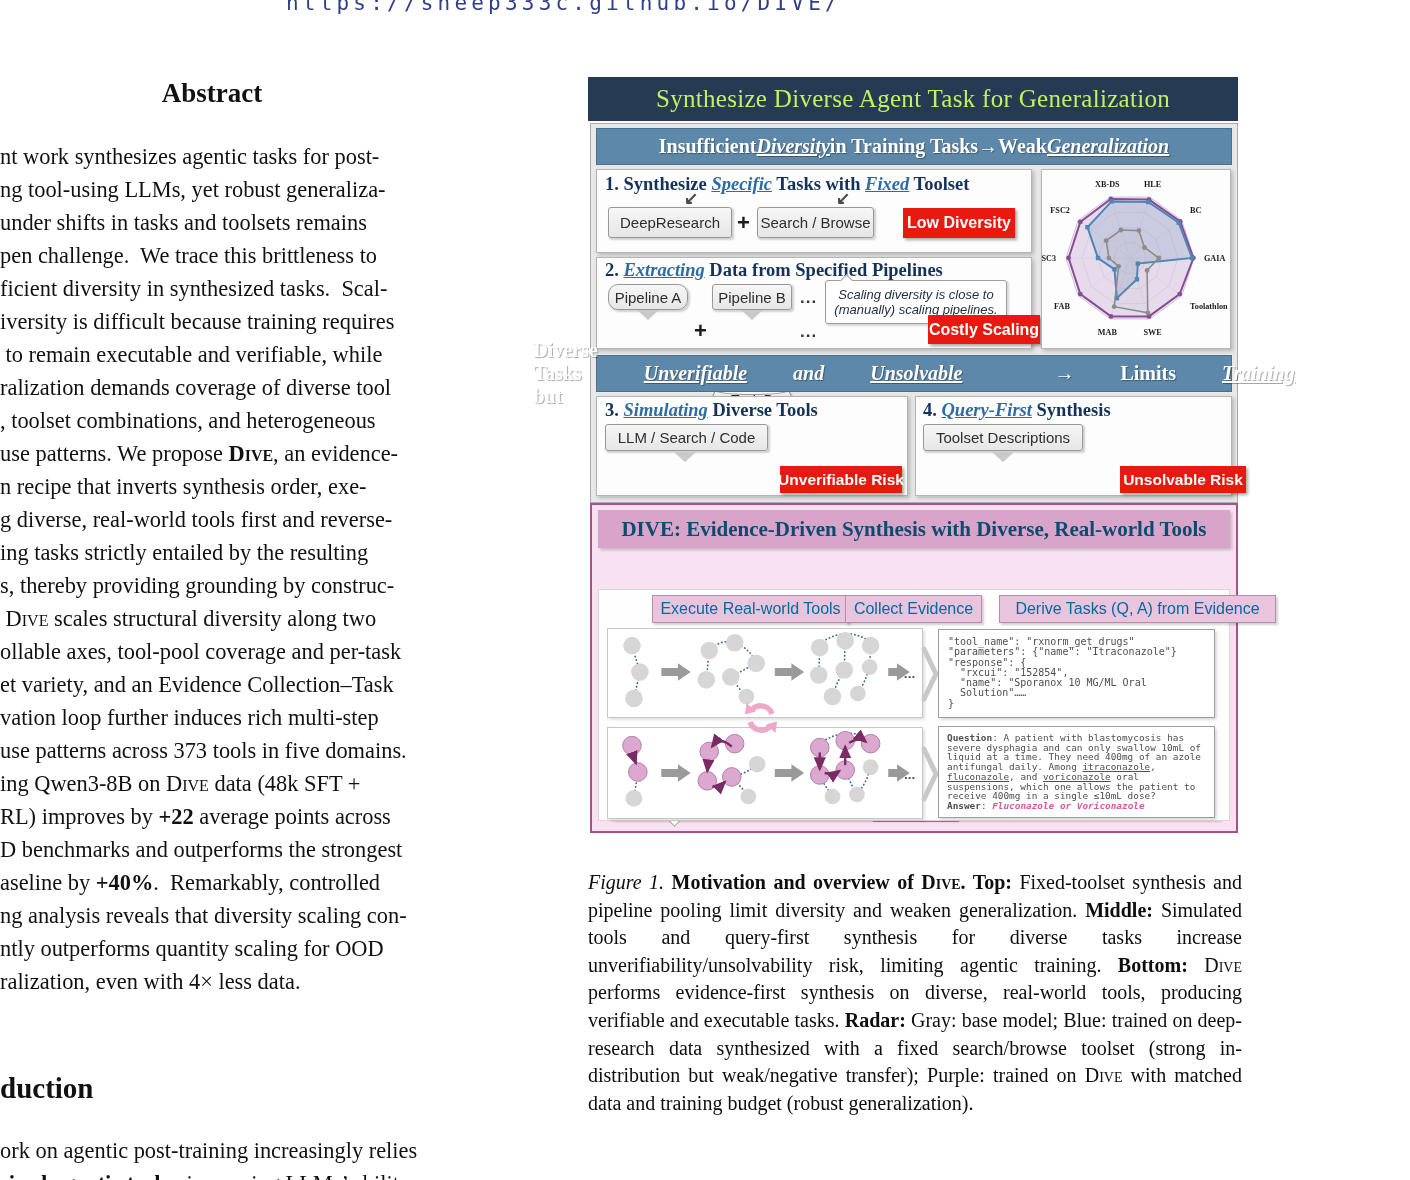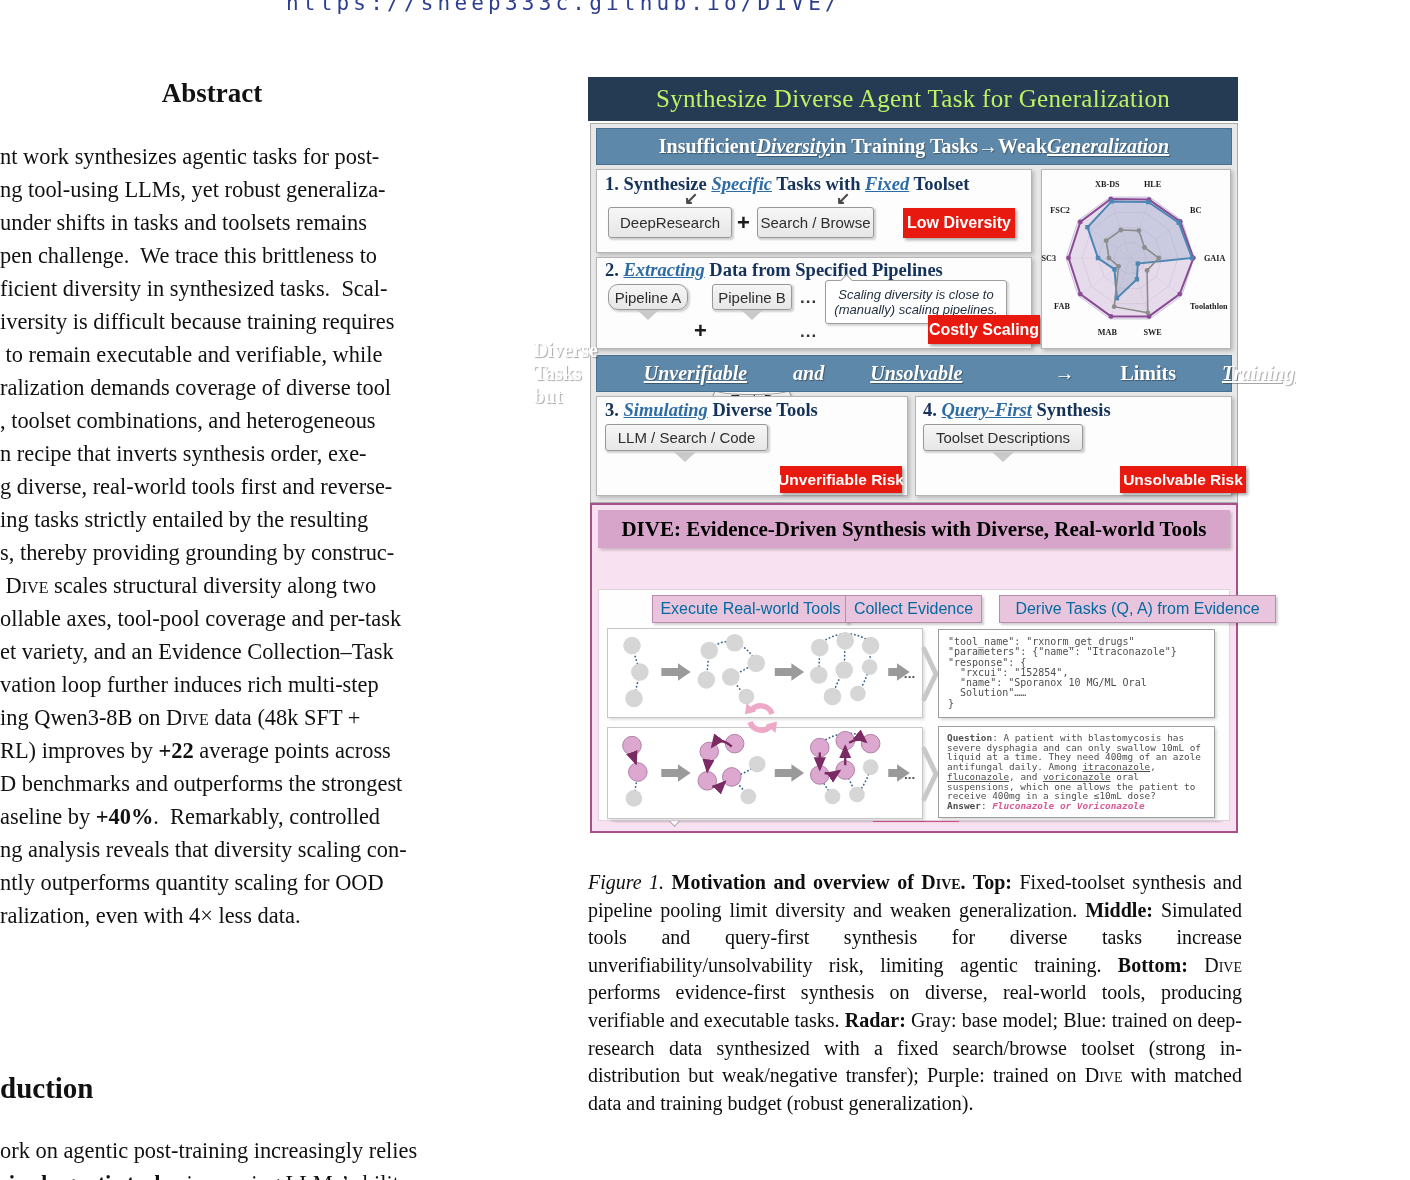--- a/index.html
+++ b/index.html
@@ -66,21 +66,21 @@
           box-shadow:1.5px 1.5px 2px rgba(0,0,0,.15);}
   .tail-up{position:absolute;top:-5.5px;width:9px;height:9px;background:#fff;
            border-left:1.3px solid #9E9E9E;border-top:1.3px solid #9E9E9E;transform:rotate(45deg);}
   .tail-down{position:absolute;bottom:-5.5px;width:9px;height:9px;background:#fff;
            border-right:1.3px solid #9E9E9E;border-bottom:1.3px solid #9E9E9E;transform:rotate(45deg);}
   .tri-down{width:0;height:0;border-left:11px solid transparent;border-right:11px solid transparent;
             border-top:10px solid #c9c9c9;}
 
   
   #pink-panel{left:590px;top:503px;width:648px;height:330px;background:#F8E1F0;border:2px solid #A5518D;}
-  #pink-header{left:598px;top:510px;width:632px;height:38px;background:#D6A5C9;color:#000000;
+  #pink-header{left:598px;top:510px;width:632px;height:38px;background:#D6A5C9;color:#0c4a6e;
                display:flex;align-items:center;justify-content:center;font-size:21px;font-weight:bold;
                box-shadow:2px 2px 3px rgba(0,0,0,.2);}
   #dive-bubble{left:611px;top:554px;width:610px;height:30px;font-size:16.5px;}
   #white-subpanel{left:598px;top:589px;width:632px;height:232px;background:#FEFEFE;border:1px solid #e0d3dc;}
   .pinkbtn{background:#E8C5DC;border:1.5px solid #B98CAE;color:#0369a1;
            font-family:"Liberation Sans",sans-serif;font-size:16px;
            display:flex;align-items:center;justify-content:center;
            box-shadow:1.5px 1.5px 2px rgba(0,0,0,.18);white-space:nowrap;margin-left:45px;}
   #btn-execute{left:607px;top:595px;width:197px;height:28px;}
   #btn-collect{left:800px;top:595px;width:137px;height:28px;}
@@ -120,28 +120,30 @@
   <div class="abs" id="abstract-lines">
       <div class="tline"><span>nt work synthesizes agentic tasks for post-</span></div>
       <div class="tline"><span>ng tool-using LLMs, yet robust generaliza-</span></div>
       <div class="tline"><span>under shifts in tasks and toolsets remains</span></div>
       <div class="tline"><span>pen challenge.  We trace this brittleness to</span></div>
       <div class="tline"><span>ficient diversity in synthesized tasks.  Scal-</span></div>
       <div class="tline"><span>iversity is difficult because training requires</span></div>
       <div class="tline"><span> to remain executable and verifiable, while</span></div>
       <div class="tline"><span>ralization demands coverage of diverse tool</span></div>
       <div class="tline"><span>, toolset combinations, and heterogeneous</span></div>
+      <div class="tline"><span>use patterns. We propose </span><span class="sg-b sg-sc">Dive</span><span>, an evidence-</span></div>
       <div class="tline"><span>n recipe that inverts synthesis order, exe-</span></div>
       <div class="tline"><span>g diverse, real-world tools first and reverse-</span></div>
       <div class="tline"><span>ing tasks strictly entailed by the resulting</span></div>
       <div class="tline"><span>s, thereby providing grounding by construc-</span></div>
       <div class="tline"><span> </span><span class="sg-sc">Dive</span><span> scales structural diversity along two</span></div>
       <div class="tline"><span>ollable axes, tool-pool coverage and per-task</span></div>
       <div class="tline"><span>et variety, and an Evidence Collection–Task</span></div>
       <div class="tline"><span>vation loop further induces rich multi-step</span></div>
+      <div class="tline"><span>use patterns across 373 tools in five domains.</span></div>
       <div class="tline"><span>ing Qwen3-8B on </span><span class="sg-sc">Dive</span><span> data (48k SFT +</span></div>
       <div class="tline"><span>RL) improves by </span><span class="sg-b">+22</span><span> average points across</span></div>
       <div class="tline"><span>D benchmarks and outperforms the strongest</span></div>
       <div class="tline"><span>aseline by </span><span class="sg-b">+40%</span><span>.  Remarkably, controlled</span></div>
       <div class="tline"><span>ng analysis reveals that diversity scaling con-</span></div>
       <div class="tline"><span>ntly outperforms quantity scaling for OOD</span></div>
       <div class="tline"><span>ralization, even with 4× less data.</span></div>
     </div>
   <div class="abs" id="intro-heading">duction</div>
   <div class="abs" id="intro-lines">

